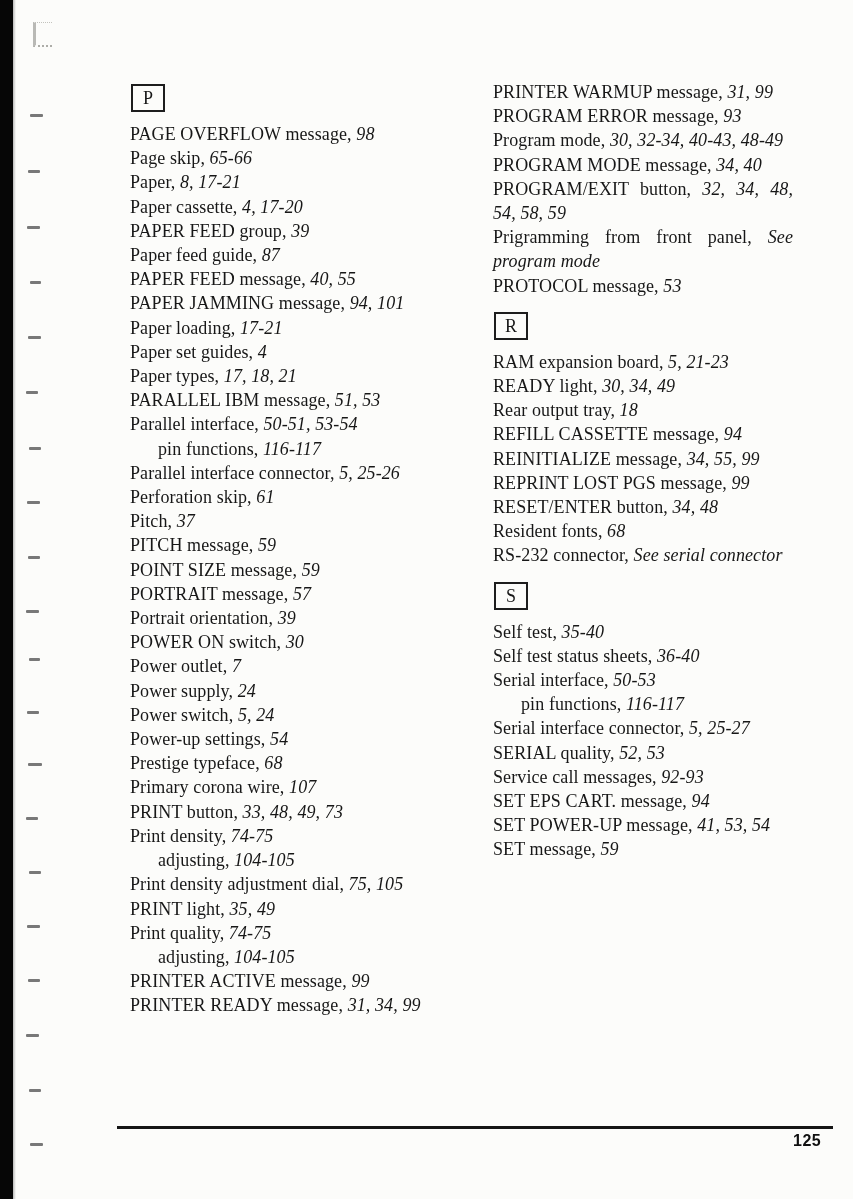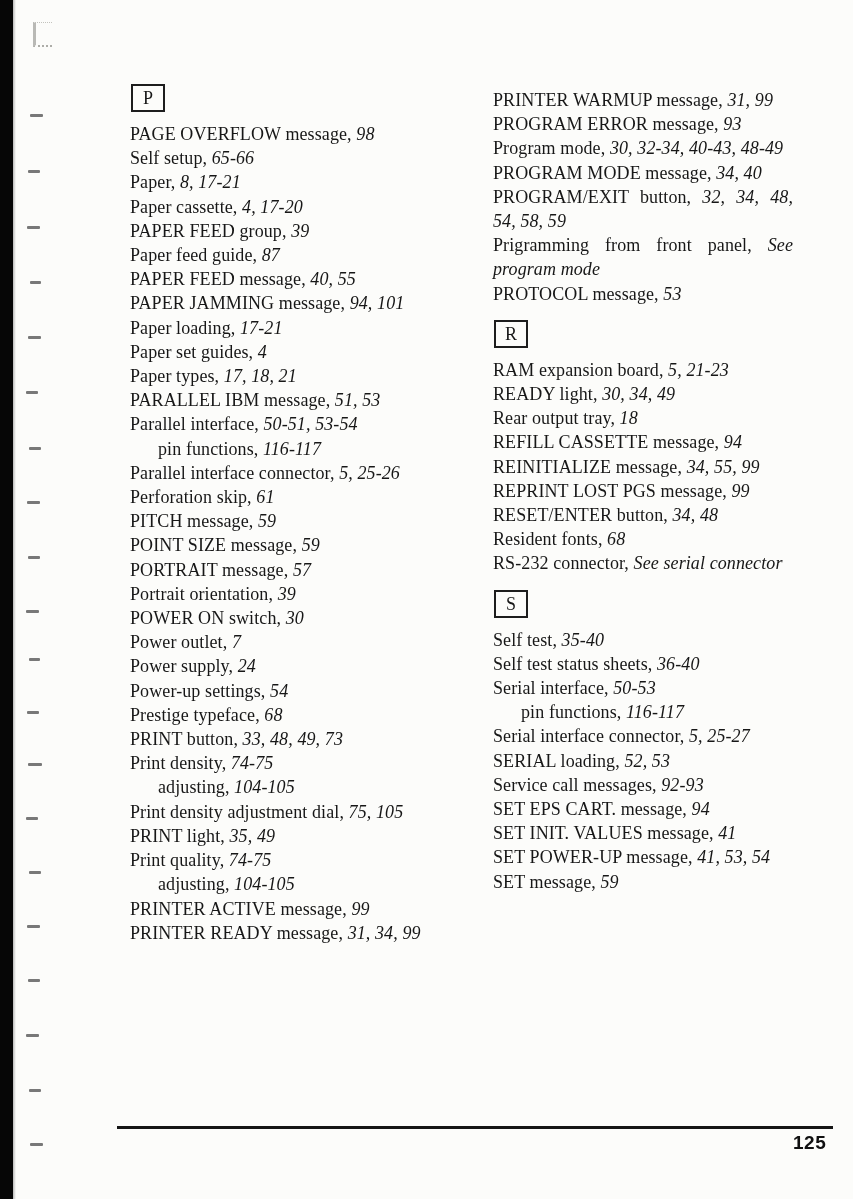--- a/index.html
+++ b/index.html
@@ -20,79 +20,82 @@
   .smudge {
     position:absolute; left:33px; top:22px; width:16px; height:22px;
     border-left:3px solid #a9a9a4; border-bottom:2px dotted #9a9a94;
     border-top:1px dotted #b5b5af; opacity:.8;
   }
   .margin-mark {
     position:absolute; background:#4c4c4c; border-radius:1px; opacity:.75;
   }
   .col { position:absolute; top:84px; }
   .col-left  { left:130px; width:348px; }
-  .col-right { left:493px; top:88px; width:300px; }
+  .col-right { left:493px; top:80px; width:300px; }
   .entry {
     font-size:18px; line-height:24.2px; text-align:justify;
     letter-spacing:0.1px;
   }
   .entry .pages { font-style:italic; }
   .entry.indent { padding-left:28px;font-family:Liberation Serif, serif; }
   .letter-row { margin:14px 0 8px 1px; height:30px; }
   .col > .letter-row:first-child { margin-top:0; }
   .letter-box {
     display:inline-block; border:2px solid #1d1d1d;
     padding:0 9px; line-height:24px; font-size:18px;
     min-width:12px; text-align:center; background:transparent;
   }
   .rule {
     position:absolute; left:117px; top:1126px; width:716px; height:3px;
     background:#151515;
   }
   .page-num {
     position:absolute; left:793px; top:1132px;
     font-family:"Liberation Sans", sans-serif; font-weight:bold;
-    font-size:19px; letter-spacing:.5px; color:#101010;
+    font-size:16px; letter-spacing:.5px; color:#101010;
   }
 </style>
 </head>
 <body>
 
 <div class="page">
   <div class="scan-bar"></div>
   <div class="scan-bar-edge"></div>
   <div class="smudge"></div>
 
   <div class="col col-left" id="col-left">
       <div class="letter-row"><span class="letter-box">P</span></div>
       <div class="entry"><span class="term">PAGE OVERFLOW message, </span><span class="pages">98</span></div>
-      <div class="entry"><span class="term">Self setup, </span><span class="pages">65-66</span></div>
+      <div class="entry"><span class="term">Page skip, </span><span class="pages">65-66</span></div>
       <div class="entry"><span class="term">Paper, </span><span class="pages">8, 17-21</span></div>
       <div class="entry"><span class="term">Paper cassette, </span><span class="pages">4, 17-20</span></div>
       <div class="entry"><span class="term">PAPER FEED group, </span><span class="pages">39</span></div>
       <div class="entry"><span class="term">Paper feed guide, </span><span class="pages">87</span></div>
       <div class="entry"><span class="term">PAPER FEED message, </span><span class="pages">40, 55</span></div>
       <div class="entry"><span class="term">PAPER JAMMING message, </span><span class="pages">94, 101</span></div>
       <div class="entry"><span class="term">Paper loading, </span><span class="pages">17-21</span></div>
       <div class="entry"><span class="term">Paper set guides, </span><span class="pages">4</span></div>
       <div class="entry"><span class="term">Paper types, </span><span class="pages">17, 18, 21</span></div>
       <div class="entry"><span class="term">PARALLEL IBM message, </span><span class="pages">51, 53</span></div>
       <div class="entry"><span class="term">Parallel interface, </span><span class="pages">50-51, 53-54</span></div>
       <div class="entry indent"><span class="term">pin functions, </span><span class="pages">116-117</span></div>
       <div class="entry"><span class="term">Parallel interface connector, </span><span class="pages">5, 25-26</span></div>
       <div class="entry"><span class="term">Perforation skip, </span><span class="pages">61</span></div>
+      <div class="entry"><span class="term">Pitch, </span><span class="pages">37</span></div>
       <div class="entry"><span class="term">PITCH message, </span><span class="pages">59</span></div>
       <div class="entry"><span class="term">POINT SIZE message, </span><span class="pages">59</span></div>
       <div class="entry"><span class="term">PORTRAIT message, </span><span class="pages">57</span></div>
       <div class="entry"><span class="term">Portrait orientation, </span><span class="pages">39</span></div>
       <div class="entry"><span class="term">POWER ON switch, </span><span class="pages">30</span></div>
       <div class="entry"><span class="term">Power outlet, </span><span class="pages">7</span></div>
       <div class="entry"><span class="term">Power supply, </span><span class="pages">24</span></div>
+      <div class="entry"><span class="term">Power switch, </span><span class="pages">5, 24</span></div>
       <div class="entry"><span class="term">Power-up settings, </span><span class="pages">54</span></div>
       <div class="entry"><span class="term">Prestige typeface, </span><span class="pages">68</span></div>
+      <div class="entry"><span class="term">Primary corona wire, </span><span class="pages">107</span></div>
       <div class="entry"><span class="term">PRINT button, </span><span class="pages">33, 48, 49, 73</span></div>
       <div class="entry"><span class="term">Print density, </span><span class="pages">74-75</span></div>
       <div class="entry indent"><span class="term">adjusting, </span><span class="pages">104-105</span></div>
       <div class="entry"><span class="term">Print density adjustment dial, </span><span class="pages">75, 105</span></div>
       <div class="entry"><span class="term">PRINT light, </span><span class="pages">35, 49</span></div>
       <div class="entry"><span class="term">Print quality, </span><span class="pages">74-75</span></div>
       <div class="entry indent"><span class="term">adjusting, </span><span class="pages">104-105</span></div>
       <div class="entry"><span class="term">PRINTER ACTIVE message, </span><span class="pages">99</span></div>
       <div class="entry"><span class="term">PRINTER READY message, </span><span class="pages">31, 34, 99</span></div>
     </div>
@@ -113,24 +116,23 @@
       <div class="entry"><span class="term">REPRINT LOST PGS message, </span><span class="pages">99</span></div>
       <div class="entry"><span class="term">RESET/ENTER button, </span><span class="pages">34, 48</span></div>
       <div class="entry"><span class="term">Resident fonts, </span><span class="pages">68</span></div>
       <div class="entry"><span class="term">RS-232 connector, </span><span class="pages">See serial connector</span></div>
       <div class="letter-row"><span class="letter-box">S</span></div>
       <div class="entry"><span class="term">Self test, </span><span class="pages">35-40</span></div>
       <div class="entry"><span class="term">Self test status sheets, </span><span class="pages">36-40</span></div>
       <div class="entry"><span class="term">Serial interface, </span><span class="pages">50-53</span></div>
       <div class="entry indent"><span class="term">pin functions, </span><span class="pages">116-117</span></div>
       <div class="entry"><span class="term">Serial interface connector, </span><span class="pages">5, 25-27</span></div>
-      <div class="entry"><span class="term">SERIAL loading, </span><span class="pages">52, 53</span></div>
+      <div class="entry"><span class="term">SERIAL quality, </span><span class="pages">52, 53</span></div>
       <div class="entry"><span class="term">Service call messages, </span><span class="pages">92-93</span></div>
       <div class="entry"><span class="term">SET EPS CART. message, </span><span class="pages">94</span></div>
-      <div class="entry"><span class="term">SET INIT. VALUES message, </span><span class="pages">41</span></div>
       <div class="entry"><span class="term">SET POWER-UP message, </span><span class="pages">41, 53, 54</span></div>
       <div class="entry"><span class="term">SET message, </span><span class="pages">59</span></div>
     </div>
 
   <div class="rule"></div>
   <div class="page-num">125</div>
 <div class="margin-mark" style="left: 30px; top: 114px; width: 13px; height: 3px;"></div>
     <div class="margin-mark" style="left: 28px; top: 170px; width: 12px; height: 3px;"></div>
     <div class="margin-mark" style="left: 27px; top: 226px; width: 13px; height: 3px;"></div>
     <div class="margin-mark" style="left: 30px; top: 281px; width: 11px; height: 3px;"></div>

